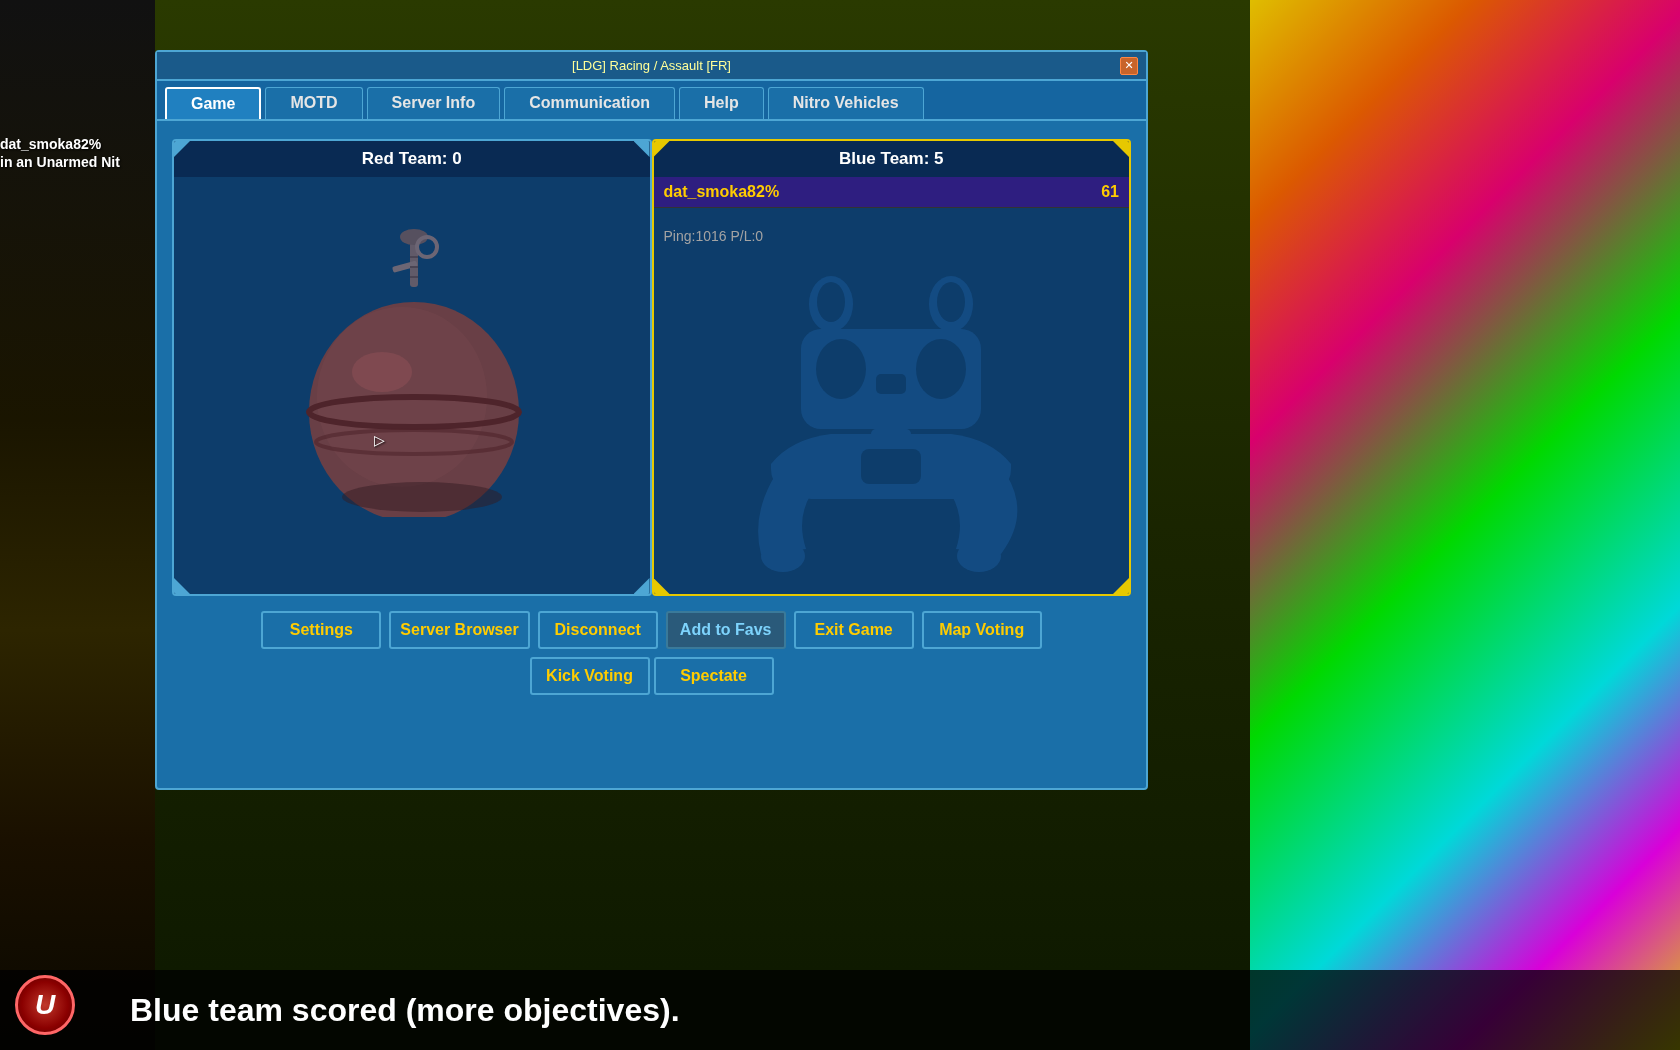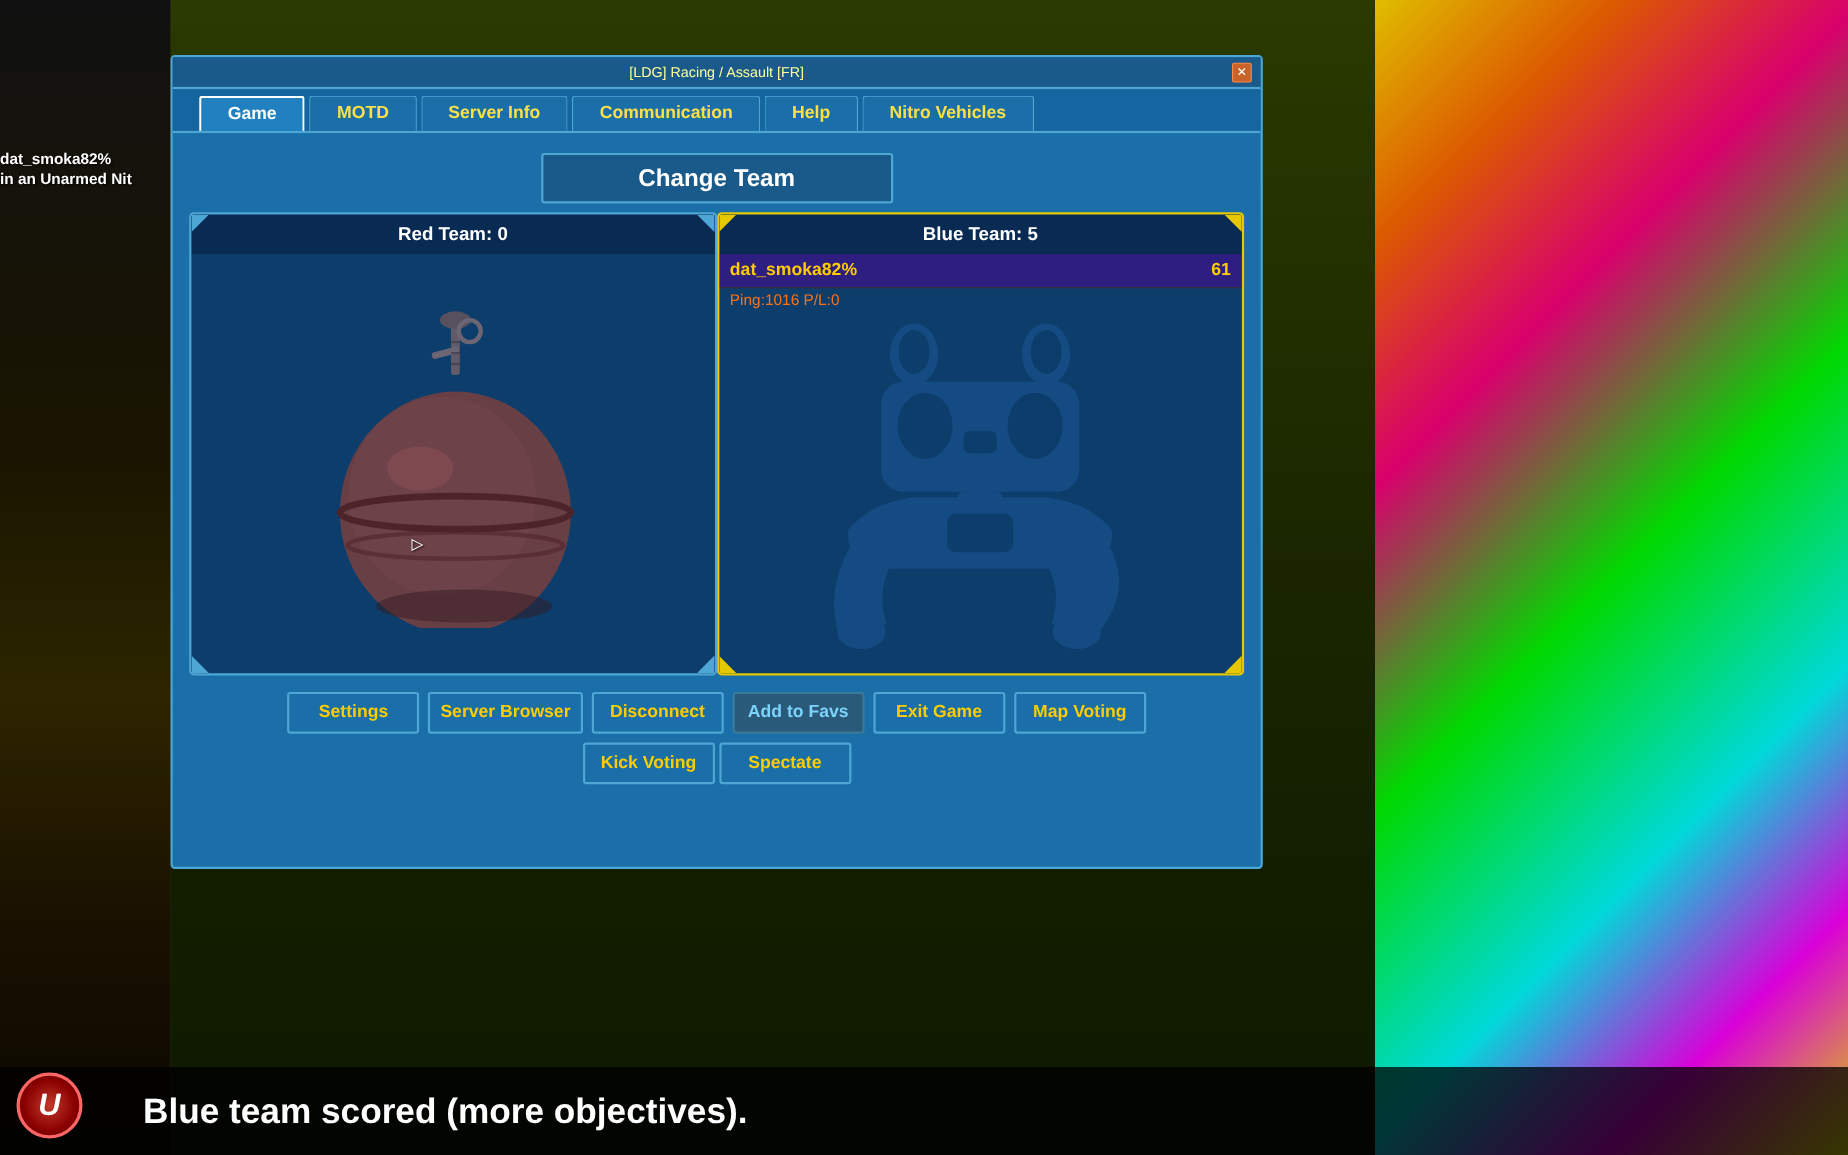--- a/index.html
+++ b/index.html
@@ -151,35 +151,35 @@
       cursor: pointer;
       color: #fff;
       font-size: 11px;
     }
 
     
     .tab-bar {
       display: flex;
       background: #1565a0;
       border-bottom: 2px solid #4da6d4;
-      padding: 6px 24px 0;
+      padding: 6px 8px 0;
       gap: 4px;
     }
 
     .tab {
       padding: 6px 24px;
       font-size: 16px;
       font-weight: bold;
       font-family: Arial, sans-serif;
       cursor: pointer;
       border-radius: 3px 3px 0 0;
       border: 1px solid #4da6d4;
       border-bottom: none;
       background: #1a6fa8;
-      color: #fde047;
+      color: #e5e5e5;
     }
 
     .tab.active {
       background: #2080c0;
       border: 2px solid #ffffff;
       border-bottom: none;
       color: #ffffff;
     }
 
     
@@ -285,24 +285,24 @@
     }
 
     .player-score {
       color: #ffcc00;
       font-size: 16px;
       font-weight: bold;
       font-family: Arial, sans-serif;
     }
 
     .player-ping {
-      color: #f97316;
+      color: #a3a3a3;
       font-size: 14px;
       font-family: Arial, sans-serif;
-      padding: 2px 10px;
+      padding: 20px 10px;
     }
 
     
     .blue-team-logo {
       display: flex;
       align-items: center;
       justify-content: center;
       height: 330px;
     }
 
@@ -366,23 +366,20 @@
     <div class="tab active">Game</div>
     <div class="tab">MOTD</div>
     <div class="tab">Server Info</div>
     <div class="tab">Communication</div>
     <div class="tab">Help</div>
     <div class="tab">Nitro Vehicles</div>
   </div>
 
   <div class="content">
 
-    <div class="change-team-header">
-      <span>Change Team</span>
-    </div>
 
     <div class="teams-row">
 
       <div class="team-panel">
         <div class="corner tl"></div>
         <div class="corner tr"></div>
         <div class="corner bl"></div>
         <div class="corner br"></div>
         <div class="team-header">Red Team: 0</div>
         <div class="red-team-content">

